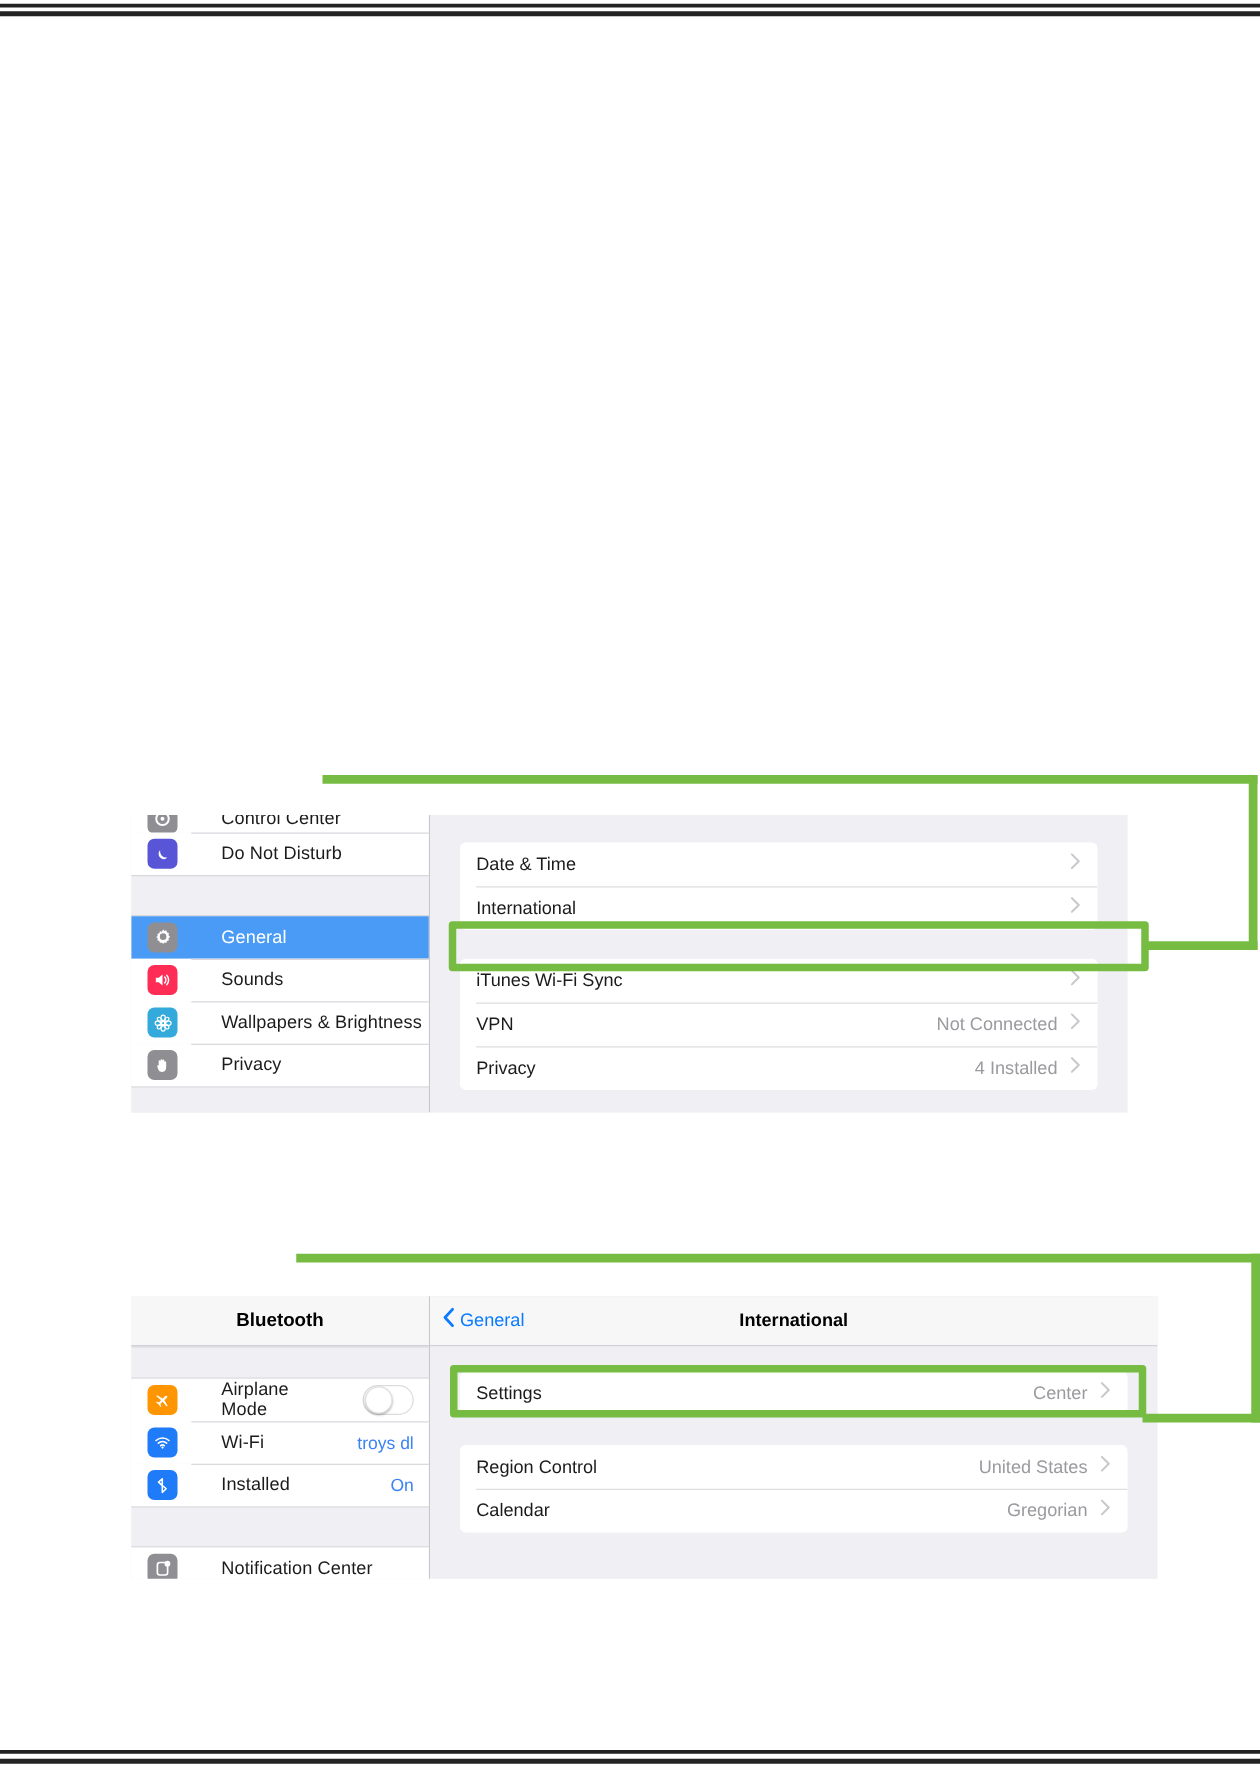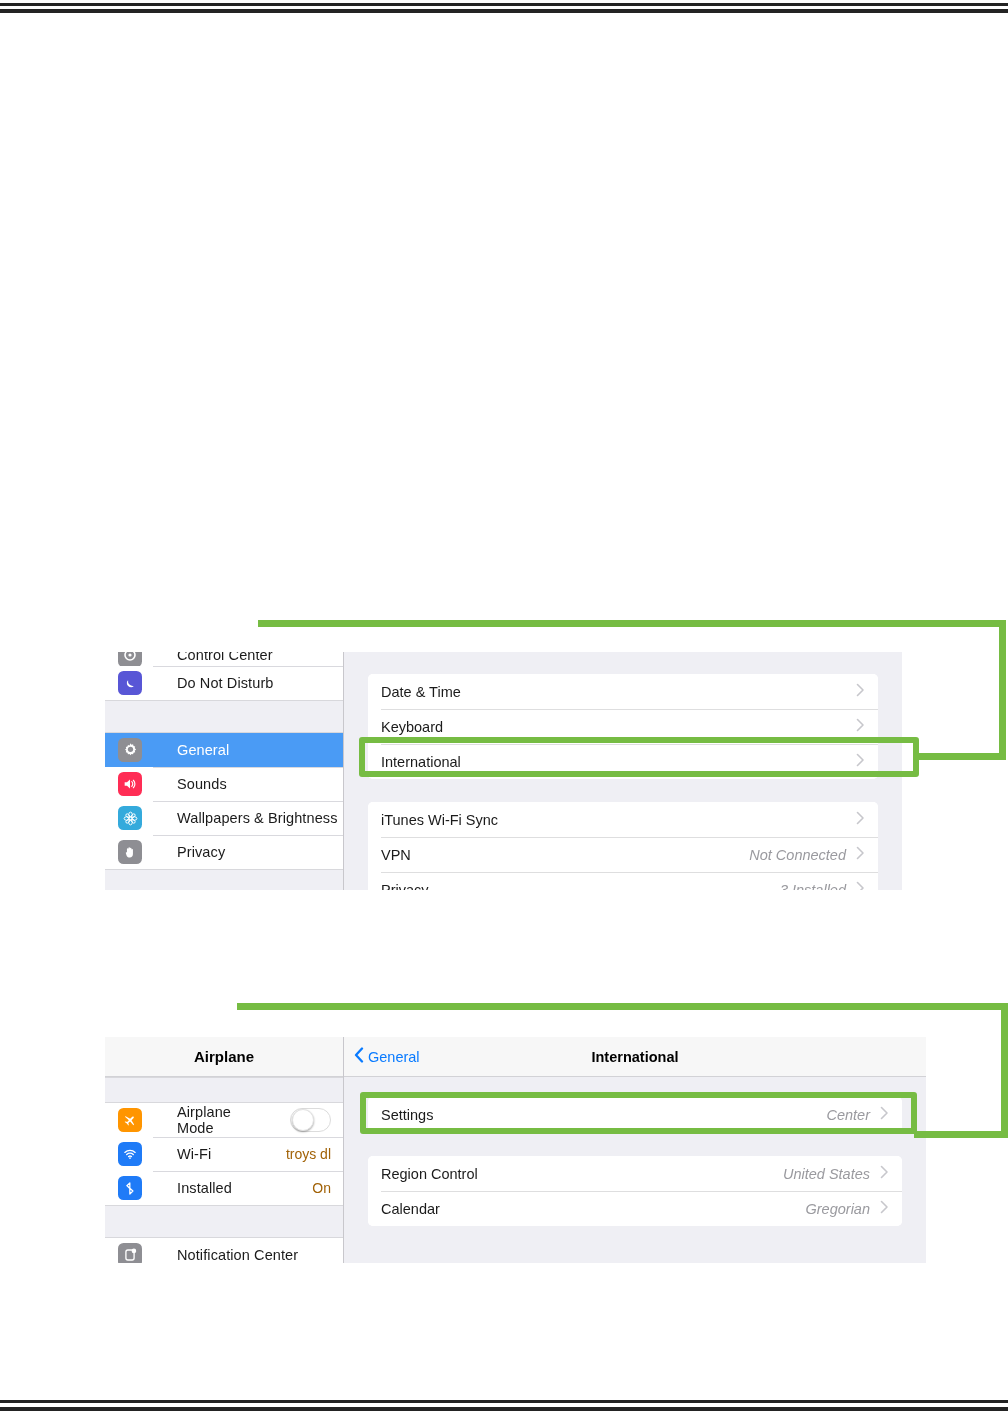--- a/index.html
+++ b/index.html
@@ -24,37 +24,37 @@
   
   .sidebar { position:absolute; left:0; top:0; width:239px; height:100%; background:#f7f7f7; border-right:1px solid #c8c7cc; }
   .sb-title { height:40px; display:flex; align-items:center; justify-content:center;
               font-size:15px; font-weight:bold; color:#000; background:#f7f7f7; border-bottom:1px solid #d2d2d6; }
   .sb-gap { height:33px; background:#efeff4; border-bottom:1px solid #d8d8dc; border-top:1px solid #d8d8dc;}
   .sb-row { position:relative; height:34px; display:flex; align-items:center; padding-left:13px; background:#fff;gap:24px; }
   .sb-row + .sb-row::before { content:""; position:absolute; left:48px; right:0; top:0; height:1px; background:#d9d9de; }
   .sb-row.sel { background:#4a9bf5; }
   .sb-row.sel .sb-label { color:#fff; }
   .sb-label { font-size:14.5px; color:#1b1b1b; margin-left:11px; letter-spacing:.1px; }
-  .sb-value { margin-left:auto; margin-right:12px; font-size:14px; color:#a16207; }
+  .sb-value { margin-left:auto; margin-right:12px; font-size:14px; color:#3b82f6; }
   .ic { width:24px; height:24px; border-radius:5.5px; display:flex; align-items:center; justify-content:center; flex:0 0 24px; }
   .ic svg { display:block; }
 
   
   .detail { position:absolute; left:239px; top:0; right:0; height:100%; background:#efeff4; }
   .dt-bar { position:relative; height:40px; background:#f7f7f7; border-bottom:1px solid #d2d2d6; display:flex; align-items:center; }
   .dt-back { display:flex; align-items:center; gap:4px; margin-left:10px; }
   .dt-back-label { font-size:14.5px; color:#0a7bff; }
   .dt-title { position:absolute; left:0; right:0; text-align:center; font-size:14.5px; font-weight:bold; color:#000; }
   .dt-scroll { padding:0 24px; }
   .spacer { height:22px; }
   .group { background:#fff; border-radius:5px; overflow:hidden; }
   .row { position:relative; height:35px; display:flex; align-items:center; padding:12px 13px; background:#fff; }
   .row + .row::before { content:""; position:absolute; left:13px; right:0; top:0; height:1px; background:#dededf; }
   .row-label { font-size:14.5px; color:#1b1b1b; }
-  .row-value { margin-left:auto; font-size:14.5px; color:#9a9a9f; margin-right:10px;font-style:italic; }
+  .row-value { margin-left:auto; font-size:14.5px; color:#9a9a9f; margin-right:10px; }
   .chev { margin-left:auto; }
   .row-value + .chev { margin-left:0; }
 
   
   .toggle { margin-left:auto; margin-right:12px; width:44px; height:24px; border-radius:12px;
             background:#fff; border:1px solid #dcdcdc; position:relative; }
   .toggle .knob { position:absolute; left:1px; top:0px; width:22px; height:22px; border-radius:50%;
                   background:#fff; box-shadow:0 1px 2px rgba(0,0,0,.32); border:1px solid #e2e2e2;}
 
   
@@ -159,28 +159,20 @@
         <div class="group">
           <div class="row">
             <span class="row-label">Date &amp; Time</span>
             <span class="chev">
               <svg width="9" height="14" viewBox="0 0 9 14">
                   <path d="M1.5 1.5L7 7l-5.5 5.5" fill="none" stroke="#c7c7cc" stroke-width="1.6" stroke-linecap="round" stroke-linejoin="round"></path>
                 </svg>
             </span>
           </div>
           <div class="row">
-            <span class="row-label">Keyboard</span>
-            <span class="chev">
-              <svg width="9" height="14" viewBox="0 0 9 14">
-                  <path d="M1.5 1.5L7 7l-5.5 5.5" fill="none" stroke="#c7c7cc" stroke-width="1.6" stroke-linecap="round" stroke-linejoin="round"></path>
-                </svg>
-            </span>
-          </div>
-          <div class="row">
             <span class="row-label">International</span>
             <span class="chev">
               <svg width="9" height="14" viewBox="0 0 9 14">
                   <path d="M1.5 1.5L7 7l-5.5 5.5" fill="none" stroke="#c7c7cc" stroke-width="1.6" stroke-linecap="round" stroke-linejoin="round"></path>
                 </svg>
             </span>
           </div>
         </div>
 
         <div class="spacer" style="height:23px;"></div>
@@ -198,41 +190,41 @@
             <span class="row-label">VPN</span>
             <span class="row-value">Not Connected</span>
             <span class="chev">
               <svg width="9" height="14" viewBox="0 0 9 14">
                   <path d="M1.5 1.5L7 7l-5.5 5.5" fill="none" stroke="#c7c7cc" stroke-width="1.6" stroke-linecap="round" stroke-linejoin="round"></path>
                 </svg>
             </span>
           </div>
           <div class="row">
             <span class="row-label">Privacy</span>
-            <span class="row-value">3 Installed</span>
+            <span class="row-value">4 Installed</span>
             <span class="chev">
               <svg width="9" height="14" viewBox="0 0 9 14">
                   <path d="M1.5 1.5L7 7l-5.5 5.5" fill="none" stroke="#c7c7cc" stroke-width="1.6" stroke-linecap="round" stroke-linejoin="round"></path>
                 </svg>
             </span>
           </div>
         </div>
       </div>
     </div>
   </div>
 
   <div class="cl" style="left:258px; top:620px; width:748px; height:7px;"></div>
   <div class="cl" style="left:999px; top:620px; width:7px; height:140px;"></div>
   <div class="cl" style="left:916px; top:753px; width:90px; height:7px;"></div>
   <div class="cl-box" style="left:359px; top:737px; width:560px; height:40px;"></div>
 
   <div class="shot" id="shot2">
 
     <div class="sidebar">
-      <div class="sb-title">Airplane</div>
+      <div class="sb-title">Bluetooth</div>
       <div class="sb-gap" style="height:26px;"></div>
 
       <div class="sb-row">
         <span class="ic" style="background:#ff9500;">
           <svg width="16" height="16" viewBox="0 0 18 18">
               <path d="M15.6 9.3L10.4 8l-.1-3.4c0-.5-.5-1.1-1-1.1s-1 .6-1 1.1L8.2 8 3 9.3c-.3.1-.5.3-.5.6v.6L8.2 10l.1 2.8-1.7.9c-.2.1-.3.3-.3.5v.5l2.9-.5 2.9.5v-.5c0-.2-.1-.4-.3-.5l-1.7-.9.1-2.8 5.7.5v-.6c0-.3-.2-.5-.5-.6z" fill="#fff" transform="rotate(45 9 9)"></path>
             </svg>
         </span>
         <span class="sb-label">Airplane Mode</span>
         <span class="toggle">

